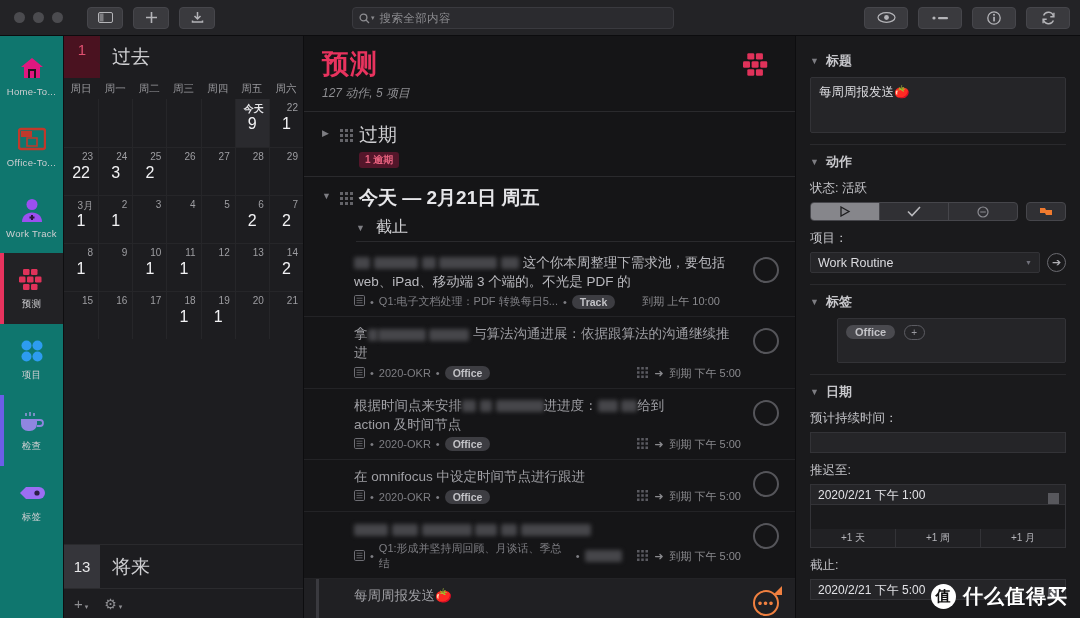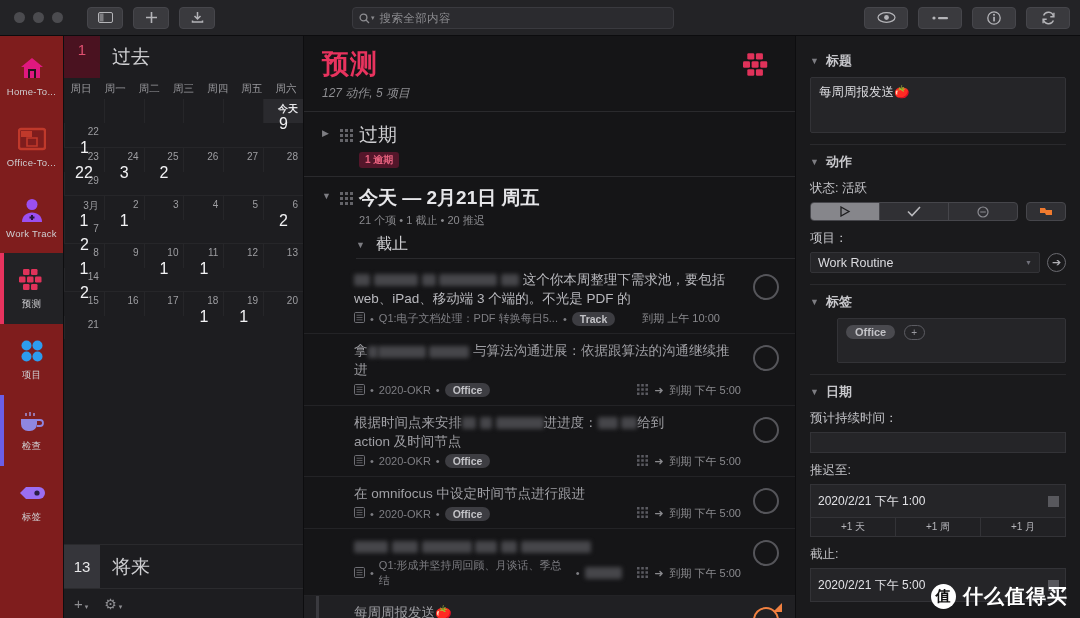--- a/index.html
+++ b/index.html
@@ -40,21 +40,21 @@
   }
   .search .ph { margin-left: 5px; color: #8d8d91; letter-spacing: .4px; }
   .tb-right { position: absolute; right: 10px; display: flex; align-items: center; }
   .tb-right .tbtn { min-width: 44px; }
 
   
   .body { flex: 1; display: flex; min-height: 0; }
 
   
   .rail {
-    width: 64px; flex: 0 0 64px; background: #7f1d1d;
+    width: 64px; flex: 0 0 64px; background: #0f766e;
     border-right: 1px solid #0e0e10;
     display: flex; flex-direction: column; padding-top: 4px;
   }
   .rail-item {
     height: 71px; position: relative;
     display: flex; flex-direction: column; align-items: center; justify-content: center;
     gap: 4px;
   }
   .rail-item.sel { background: #222225; }
   .rail-item.sel::before {
@@ -84,21 +84,21 @@
     padding-top: 5px; font-size: 15px;
   }
   .cal-pasttitle { font-size: 19px; color: #cfcfd2; padding-left: 12px; }
   .dow {
     display: grid; grid-template-columns: repeat(7,1fr);
     font-size: 10.5px; color: #9a9a9e; text-align: center;
     padding: 4px 0 3px;
   }
   .weeks { flex: 1; display: flex; flex-direction: column; }
   .week {
-    display: grid; grid-template-columns: repeat(6,1fr);
+    display: grid; grid-template-columns: repeat(7,1fr);
     border-top: 1px solid #262629; height: 48px;
   }
   .week:first-child { border-top: none; }
   .cell { position: relative; border-left: 1px solid #262629; }
   .cell:first-child { border-left: none; }
   .cell .dnum {
     position: absolute; top: 3px; right: 5px;
     font-size: 10px; color: #9e9ea2;
   }
   .cell .dnum.today { color: #e6e6e9; font-weight: bold; }
@@ -247,29 +247,29 @@
     display: inline-block; background: #4a4a4f; color: #c2c2c6;
     border-radius: 8px; padding: 1px 9px; font-size: 11px; font-weight: bold;
   }
   .addpill {
     display: inline-flex; align-items: center; justify-content: center;
     width: 21px; height: 15px; border: 1px solid #5c5c62; border-radius: 8px;
     color: #9a9aa0; font-size: 10px; margin-left: 5px; vertical-align: middle;
   }
   .datebox {
     background: #252528; border: 1px solid #333337;
-    height: 34px; display: flex; align-items: center; padding: 0 7px;
+    height: 21px; display: flex; align-items: flex-end; padding: 0 7px;
     font-size: 12px; color: #e2e2e6; position: relative;
   }
   .cal-ico { position: absolute; right: 6px; width: 11px; height: 11px; background: #6e6e74; opacity:.7;}
   .emptybox { background: #252528; border: 1px solid #333337; height: 21px; }
   .quick { display: flex; border: 1px solid #333337; border-top: none; }
   .quick div {
     flex: 1; text-align: center; font-size: 10px; color: #b6b6bb;
-    padding: 2px 0; border-left: 1px solid #333337; background: #212124;
+    padding: 2px 0; border-left: 1px solid #333337; background: #212124; margin-top: 24px;
   }
   .quick div:first-child { border-left: none; }
 
   .watermark {
     position: absolute; right: 12px; bottom: 8px;
     display: flex; align-items: center; gap: 7px;
     color: #ffffff; font-size: 20px; font-weight: bold; letter-spacing: 1px;
   }
   .wm-circle {
     width: 25px; height: 25px; border-radius: 50%; background: #fff; color: #111;
@@ -642,21 +642,20 @@
                   <rect x="5" y="5" width="3" height="3"></rect>
                   <rect x="10" y="5" width="3" height="3"></rect>
                   <rect x="0" y="10" width="3" height="3"></rect>
                   <rect x="5" y="10" width="3" height="3"></rect>
                   <rect x="10" y="10" width="3" height="3"></rect>
                 </g>
               </svg>
           </span>
           <div>
             <div class="today-title">今天 — 2月21日 周五</div>
-            <div class="today-sub">21 个项 • 1 截止 • 20 推迟</div>
           </div>
         </div>
         <div class="sec">
           <span class="tri">▼</span>
           <span class="sec-title">截止</span>
         </div>
       </div>
 
       <div class="rows" id="rows">
           <div class="row">

